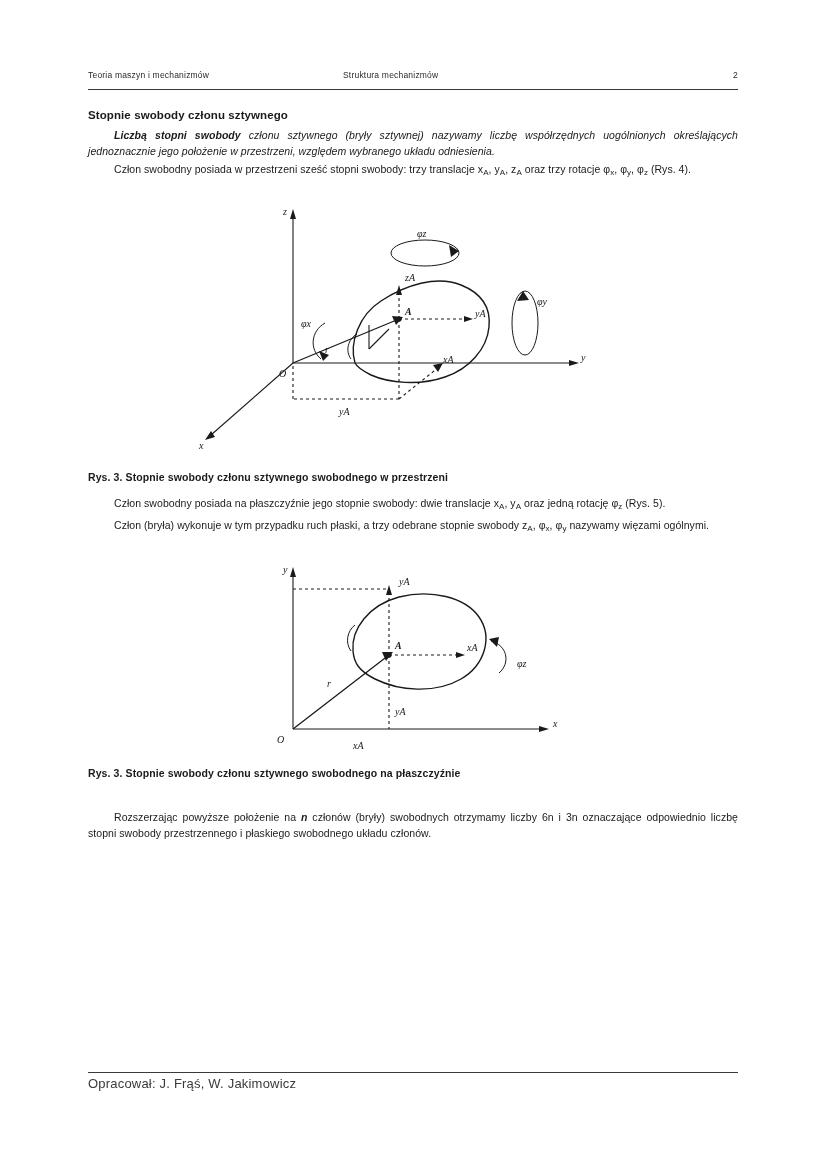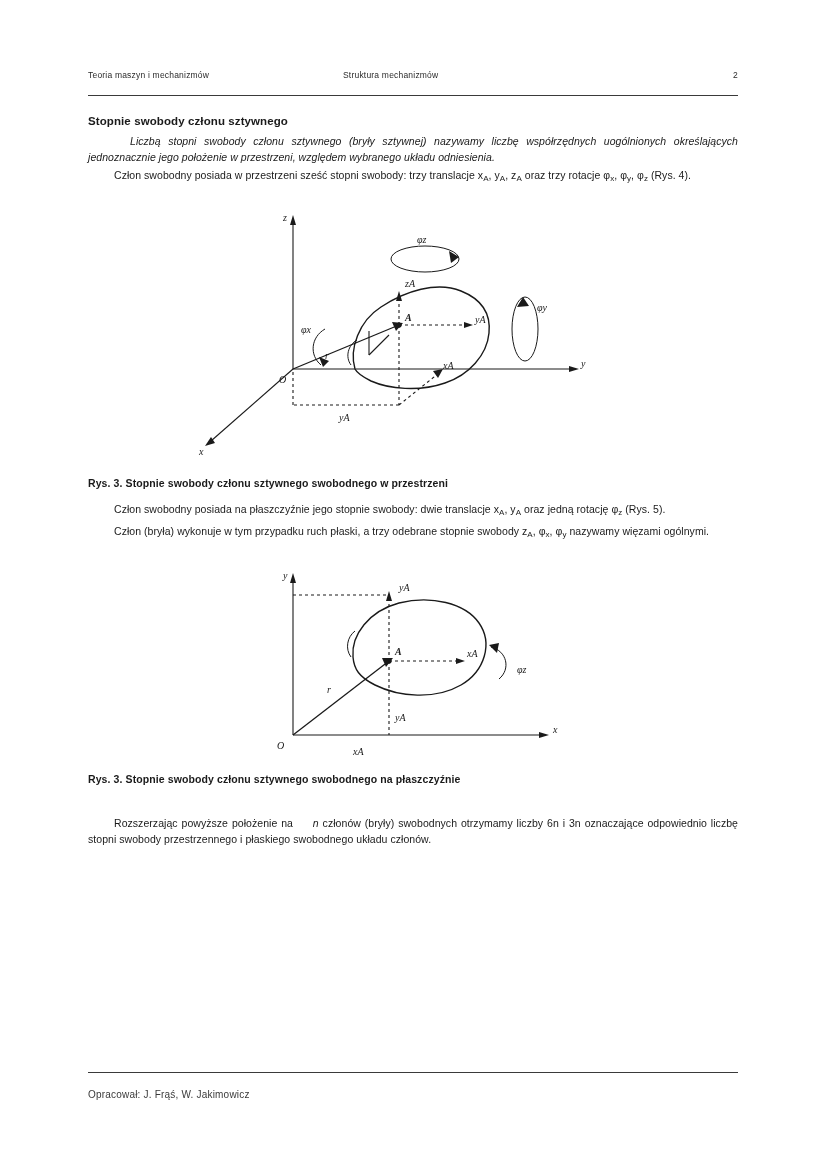--- a/index.html
+++ b/index.html
@@ -29,21 +29,21 @@
     width: 650px;
   }
 
   
   .running-head {
     display: flex;
     align-items: center;
     font-size: 8.5px;
     color: #2b2b2b;
     letter-spacing: 0.2px;
-    padding-bottom: 15px;
+    padding-bottom: 9px;
     border-bottom: 1px solid #3a3a3a;
   }
   .rh-left { width: 255px; }
   .rh-mid { flex: 1; }
   .rh-right { width: 20px; text-align: right; }
 
   
   h1.section-title {
     font-size: 11.5px;
     font-weight: bold;
@@ -52,21 +52,21 @@
   }
   p.body {
     font-size: 10.5px;
     line-height: 16px;
     text-align: justify;
     margin: 0 0 2px 0;
     text-indent: 26px;
     letter-spacing: 0.05px;
   }
   .it { font-style: italic; }
-  .bi { font-style: italic; font-weight: normal; margin-left: 16px; }
+  .bi { font-style: italic; font-weight: bold; }
   .b { font-weight: normal; }
   .sub { font-size: 8px; vertical-align: -2px; }
 
   .caption {
     font-size: 10.5px;
     font-weight: bold;
     margin: 8px 0 0 0;
     text-align: left;
     letter-spacing: 0.1px;
   }
@@ -80,22 +80,22 @@
   .gap-m { height: 20px; }
   .gap-l { height: 30px; }
 
   
   .footer {
     position: absolute;
     left: 88px;
     top: 1072px;
     width: 650px;
     border-top: 1px solid #3a3a3a;
-    padding-top: 16px;
-    font-size: 10px;
+    padding-top: 3px;
+    font-size: 13px;
     color: #3a3a3a;
     letter-spacing: 0.2px;
   }
 
   svg { display: block; }
   svg text {
     font-family: "Liberation Serif", serif;
     font-style: italic;
     fill: #1a1a1a;
   }

